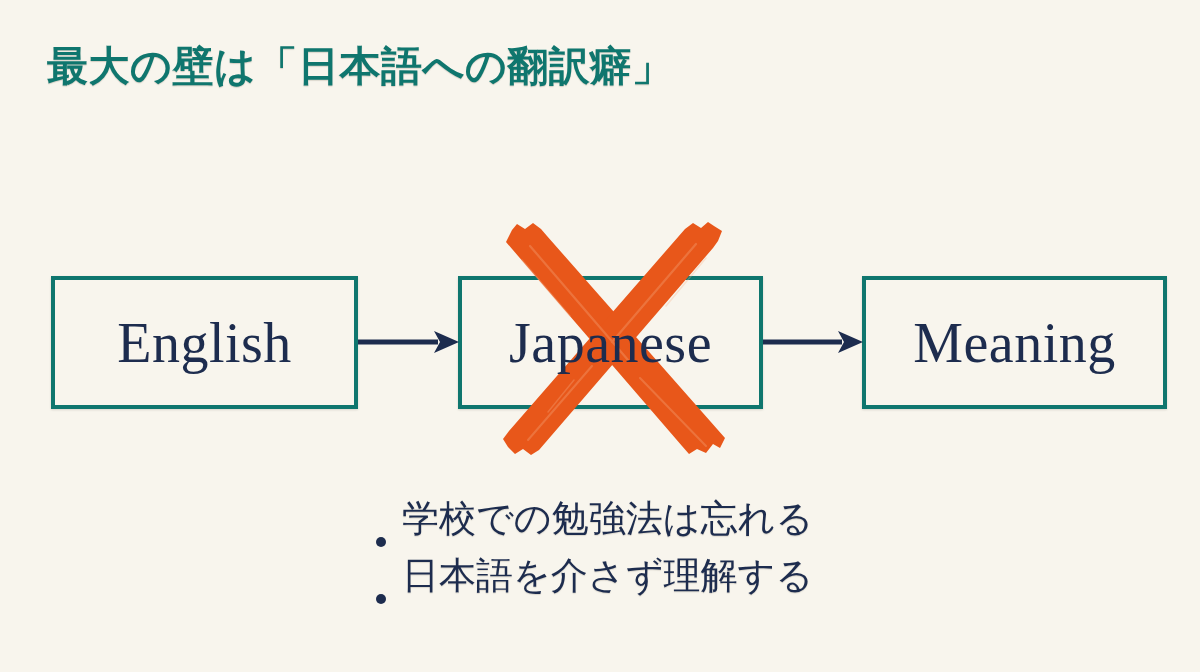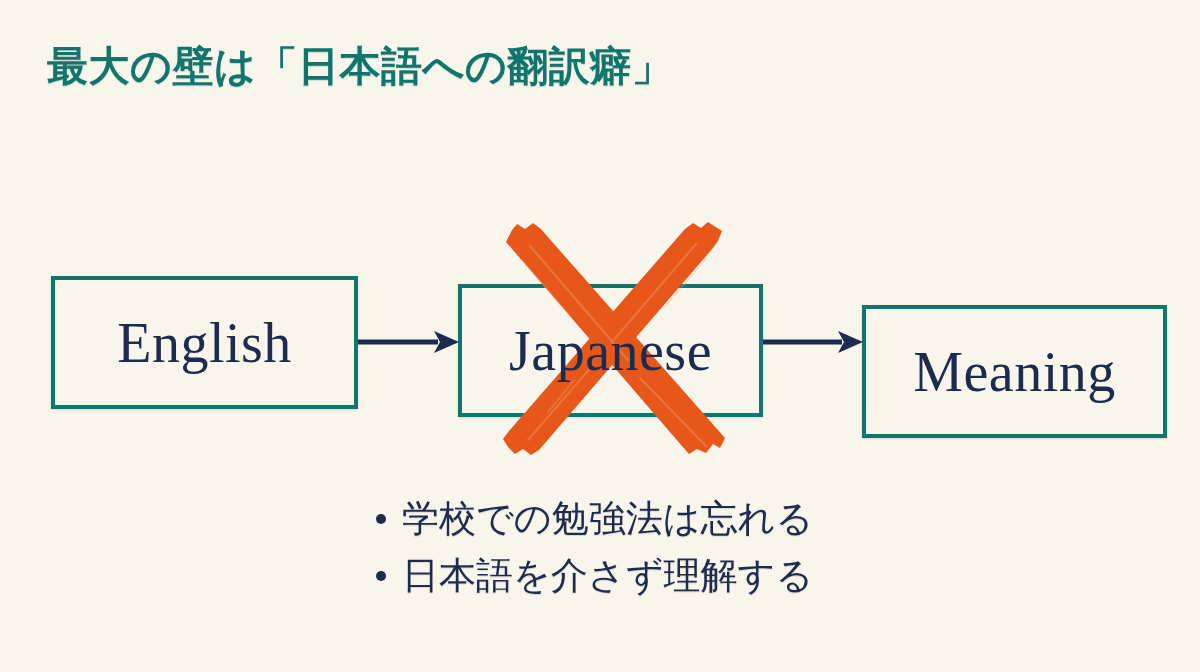--- a/index.html
+++ b/index.html
@@ -50,22 +50,22 @@
     color: #1d2c4e;
     font-family: "Liberation Serif", "DejaVu Serif", serif;
     font-size: 56px;
     line-height: 1;
     letter-spacing: 0.5px;
     box-shadow: 0 1px 2px rgba(120,110,95,0.22);
     pointer-events: auto;
   }
 
   .node-english  { left: 51px;  top: 276px; width: 307px; height: 133px; }
-  .node-japanese { left: 458px; top: 284px; width: 305px; height: 133px; }
-  .node-meaning  { left: 862px; top: 276px; width: 305px; height: 133px; margin-top: 29px; }
+  .node-japanese { left: 458px; top: 276px; width: 305px; height: 133px; }
+  .node-meaning  { left: 862px; top: 276px; width: 305px; height: 133px; }
 
   .node .node-label { position: relative; z-index: 1; display: block; }
 
   
   .arrow {
     position: absolute;
     height: 26px;
     pointer-events: auto;
   }
   .arrow-1 { left: 358px; top: 329px; width: 101px; }
@@ -91,21 +91,21 @@
     font-family: "DejaVu Sans", "Liberation Sans", sans-serif;
     font-size: 37px;
     font-weight: 500;
     line-height: 57px;
     color: #1d2c4e;
     text-shadow: 0 1px 1px rgba(120,110,95,0.22);
   }
   .bullet-line {
     white-space: nowrap;
     display: flex;
-    align-items: center;
+    align-items: flex-end;
   }
   .bullet-dot {
     display: inline-block;
     width: 10px;
     height: 10px;
     border-radius: 50%;
     background: #1d2c4e;
     margin-right: 16px;
     flex: 0 0 auto;
   }

